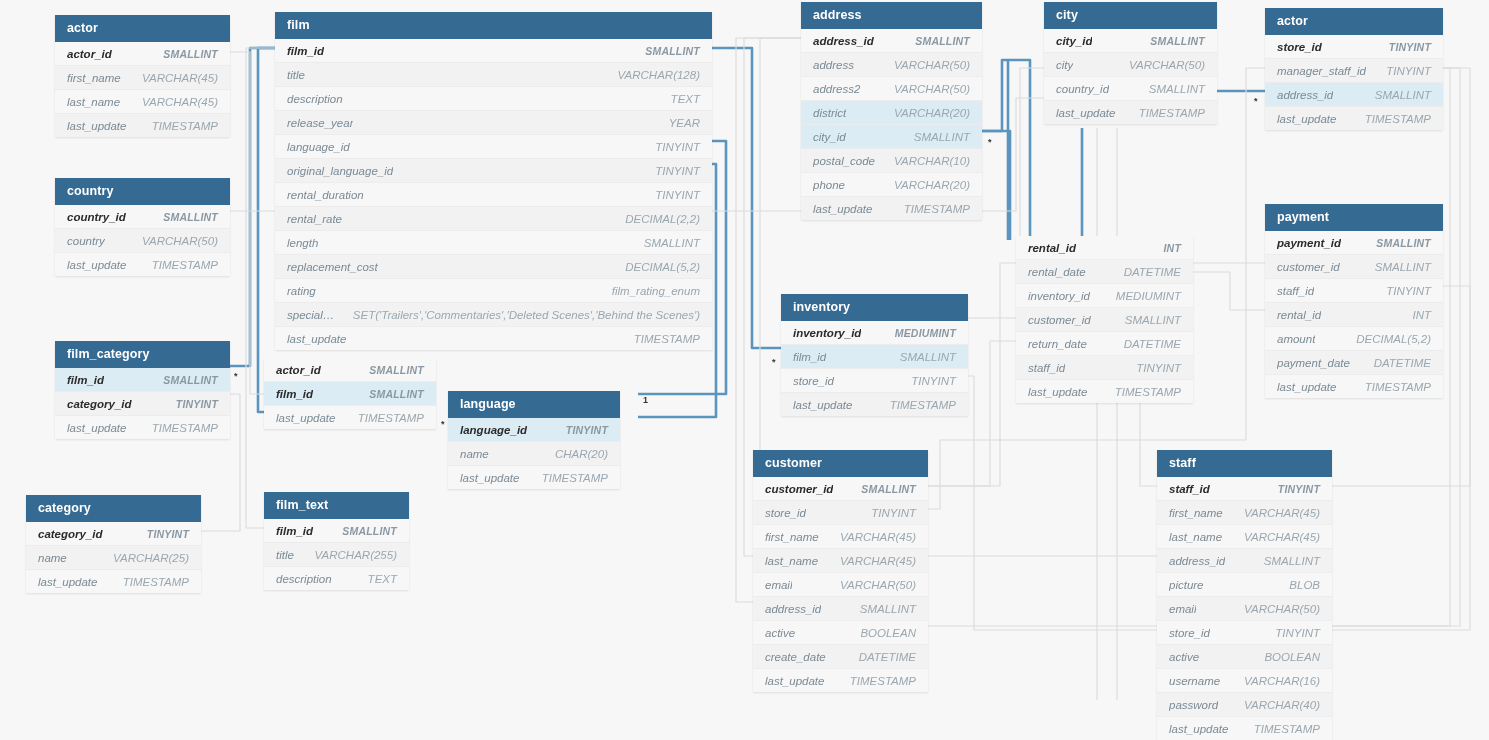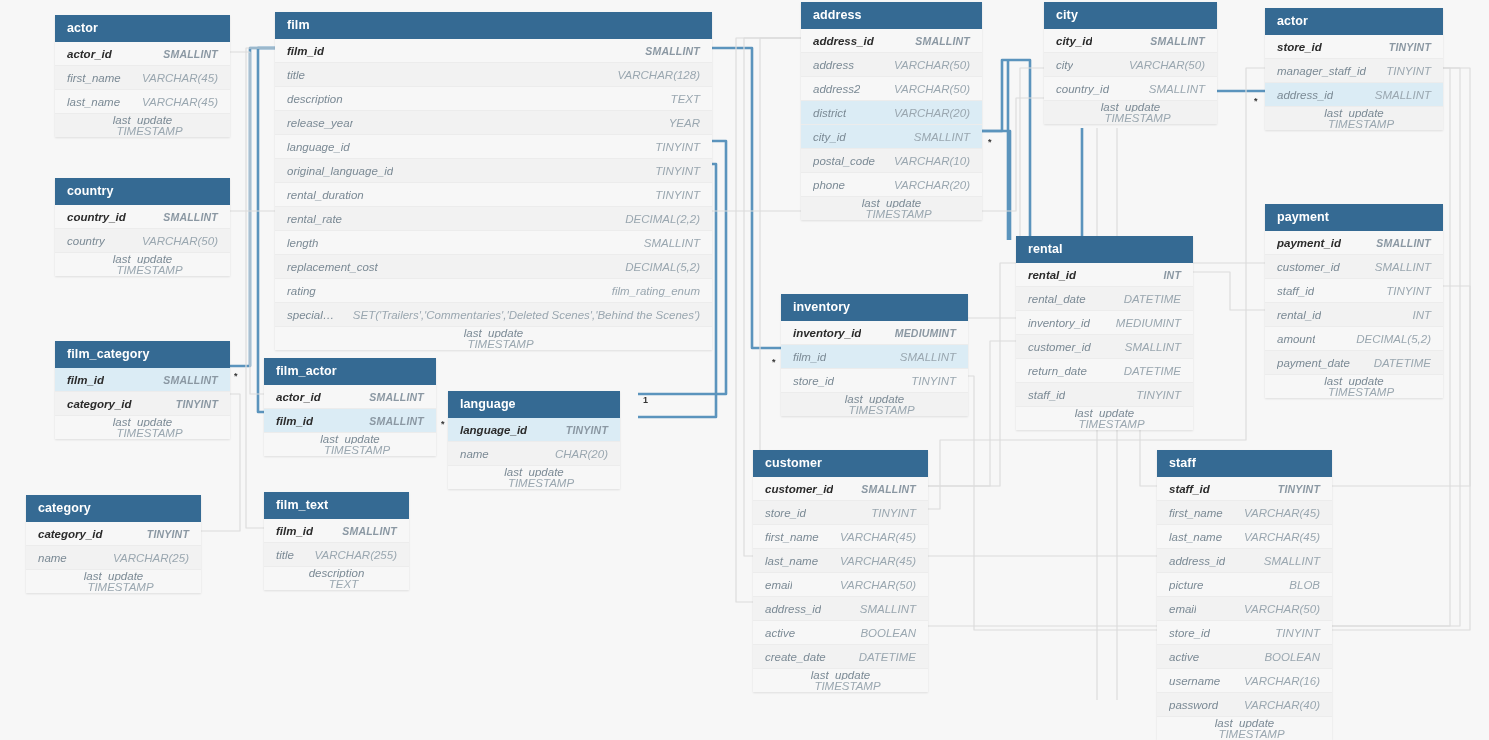--- a/index.html
+++ b/index.html
@@ -42,21 +42,21 @@
     justify-content: space-between;
     align-items: center;
     padding: 0 12px;
     height: 23px;
     font-size: 11.5px;
     color: #7b8a95;
     border-bottom: 1px solid #ececec;
     background: #f7f7f7;
     white-space: nowrap;
   }
-  .row:last-child { border-bottom: none; flex-direction: column; }
+  .row:last-child { border-bottom: none; }
   .row.alt { background: #f2f2f2; }
   .row.pk .col-name { color: #2b2b2b; font-weight: bold; }
   .row.pk .col-type { color: #7b8a95; font-weight: bold; font-size: 10.5px; letter-spacing: 0.2px; }
   .row.hl { background: #dbecf5; }
   .col-name { overflow: hidden; text-overflow: ellipsis; }
   .col-type { margin-left: 14px; text-align: right; color: #9aa7b0; }
   .row.pk .col-type { color: #8b98a3; }
   .card-label {
     position: absolute;
     font-size: 9px;
@@ -227,21 +227,20 @@
             <span class="col-name">special_features</span>
             <span class="col-type">SET('Trailers','Commentaries','Deleted Scenes','Behind the Scenes')</span>
           </div>
           <div class="row">
             <span class="col-name">last_update</span>
             <span class="col-type">TIMESTAMP</span>
           </div>
         </div>
       </div>
       <div class="entity" style="left: 264px; top: 358px; width: 172px;">
-        <div class="entity-header">film_actor</div>
         <div class="entity-body">
           <div class="row pk">
             <span class="col-name">actor_id</span>
             <span class="col-type">SMALLINT</span>
           </div>
           <div class="row pk hl">
             <span class="col-name">film_id</span>
             <span class="col-type">SMALLINT</span>
           </div>
           <div class="row">
@@ -398,21 +397,20 @@
             <span class="col-name">country_id</span>
             <span class="col-type">SMALLINT</span>
           </div>
           <div class="row alt">
             <span class="col-name">last_update</span>
             <span class="col-type">TIMESTAMP</span>
           </div>
         </div>
       </div>
       <div class="entity" style="left: 1016px; top: 236px; width: 177px;">
-        <div class="entity-header">rental</div>
         <div class="entity-body">
           <div class="row pk">
             <span class="col-name">rental_id</span>
             <span class="col-type">INT</span>
           </div>
           <div class="row alt">
             <span class="col-name">rental_date</span>
             <span class="col-type">DATETIME</span>
           </div>
           <div class="row">

